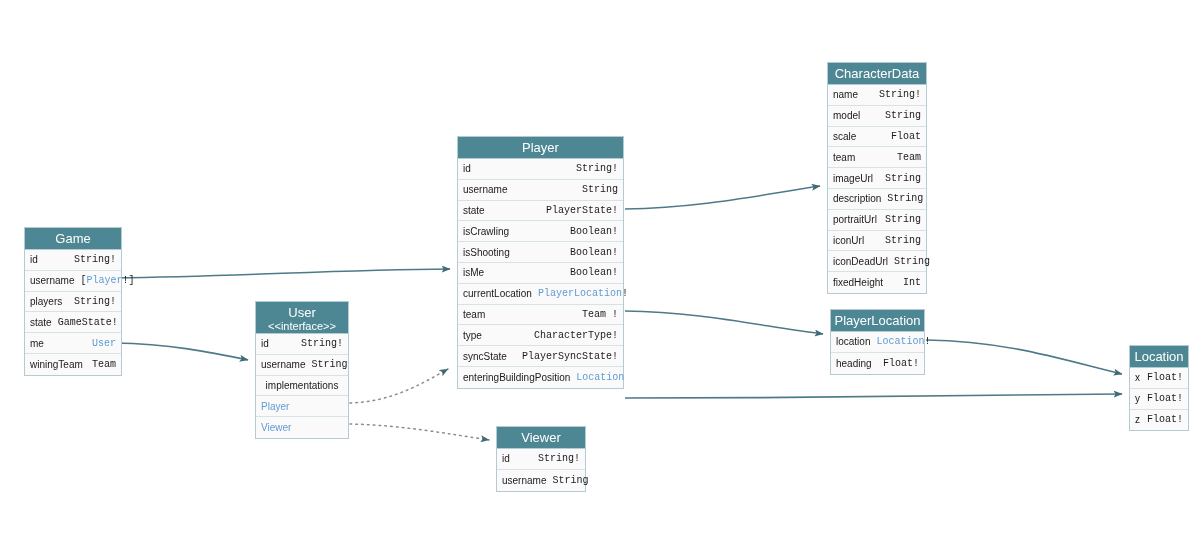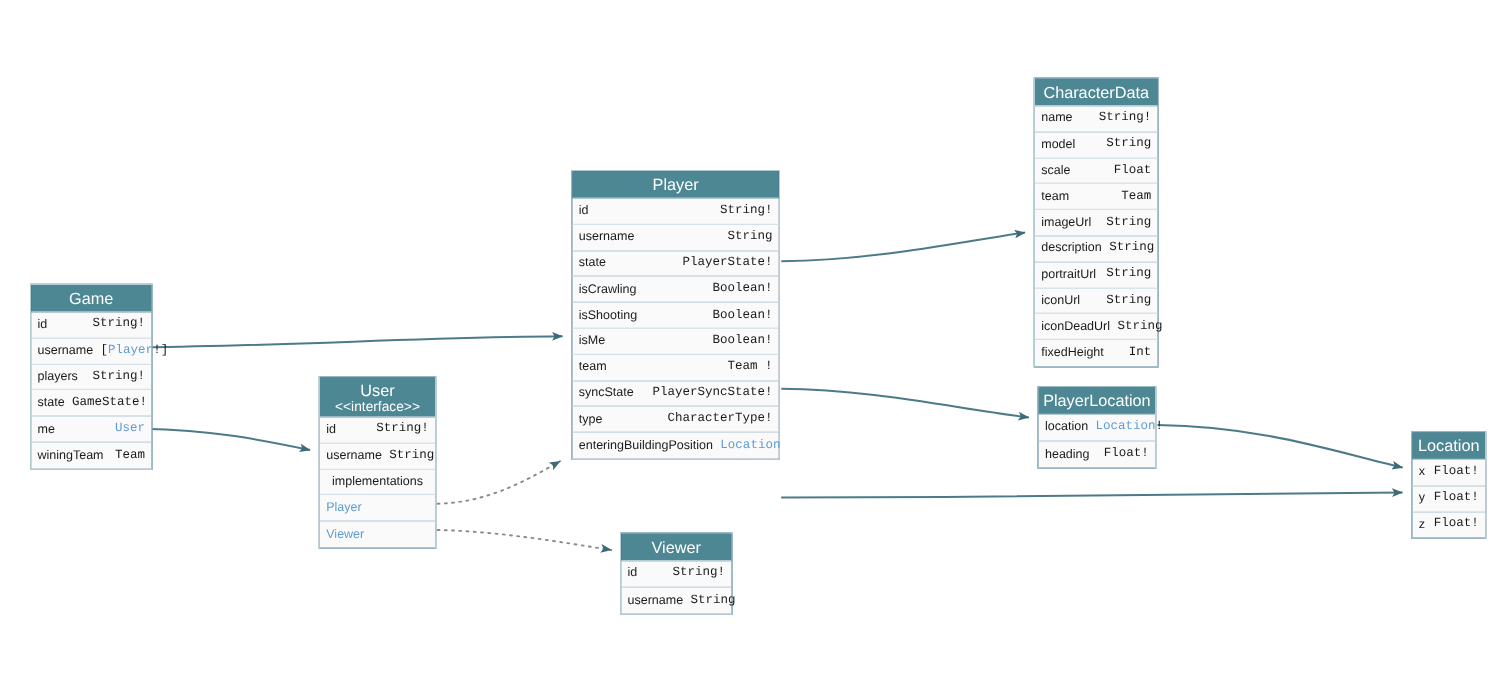--- a/index.html
+++ b/index.html
@@ -160,32 +160,36 @@
       </div>
       <div class="row">
         <span class="fname">isShooting</span>
         <span class="ftype">Boolean!</span>
       </div>
       <div class="row">
         <span class="fname">isMe</span>
         <span class="ftype">Boolean!</span>
       </div>
       <div class="row">
+        <span class="fname">currentLocation</span>
+        <span class="ftype"><span class="lnk">PlayerLocation</span><span class="blk">!</span></span>
+      </div>
+      <div class="row">
         <span class="fname">team</span>
         <span class="ftype">Team !</span>
       </div>
       <div class="row">
+        <span class="fname">type</span>
+        <span class="ftype">CharacterType!</span>
+      </div>
+      <div class="row">
         <span class="fname">syncState</span>
         <span class="ftype">PlayerSyncState!</span>
       </div>
       <div class="row">
-        <span class="fname">type</span>
-        <span class="ftype">CharacterType!</span>
-      </div>
-      <div class="row">
         <span class="fname">enteringBuildingPosition</span>
         <span class="ftype"><span class="lnk">Location</span></span>
       </div>
     </div>
     <div class="entity" style="left: 496px; top: 426px; width: 90px;">
       <div class="ehead">Viewer</div>
       <div class="row">
         <span class="fname">id</span>
         <span class="ftype">String!</span>
       </div>

